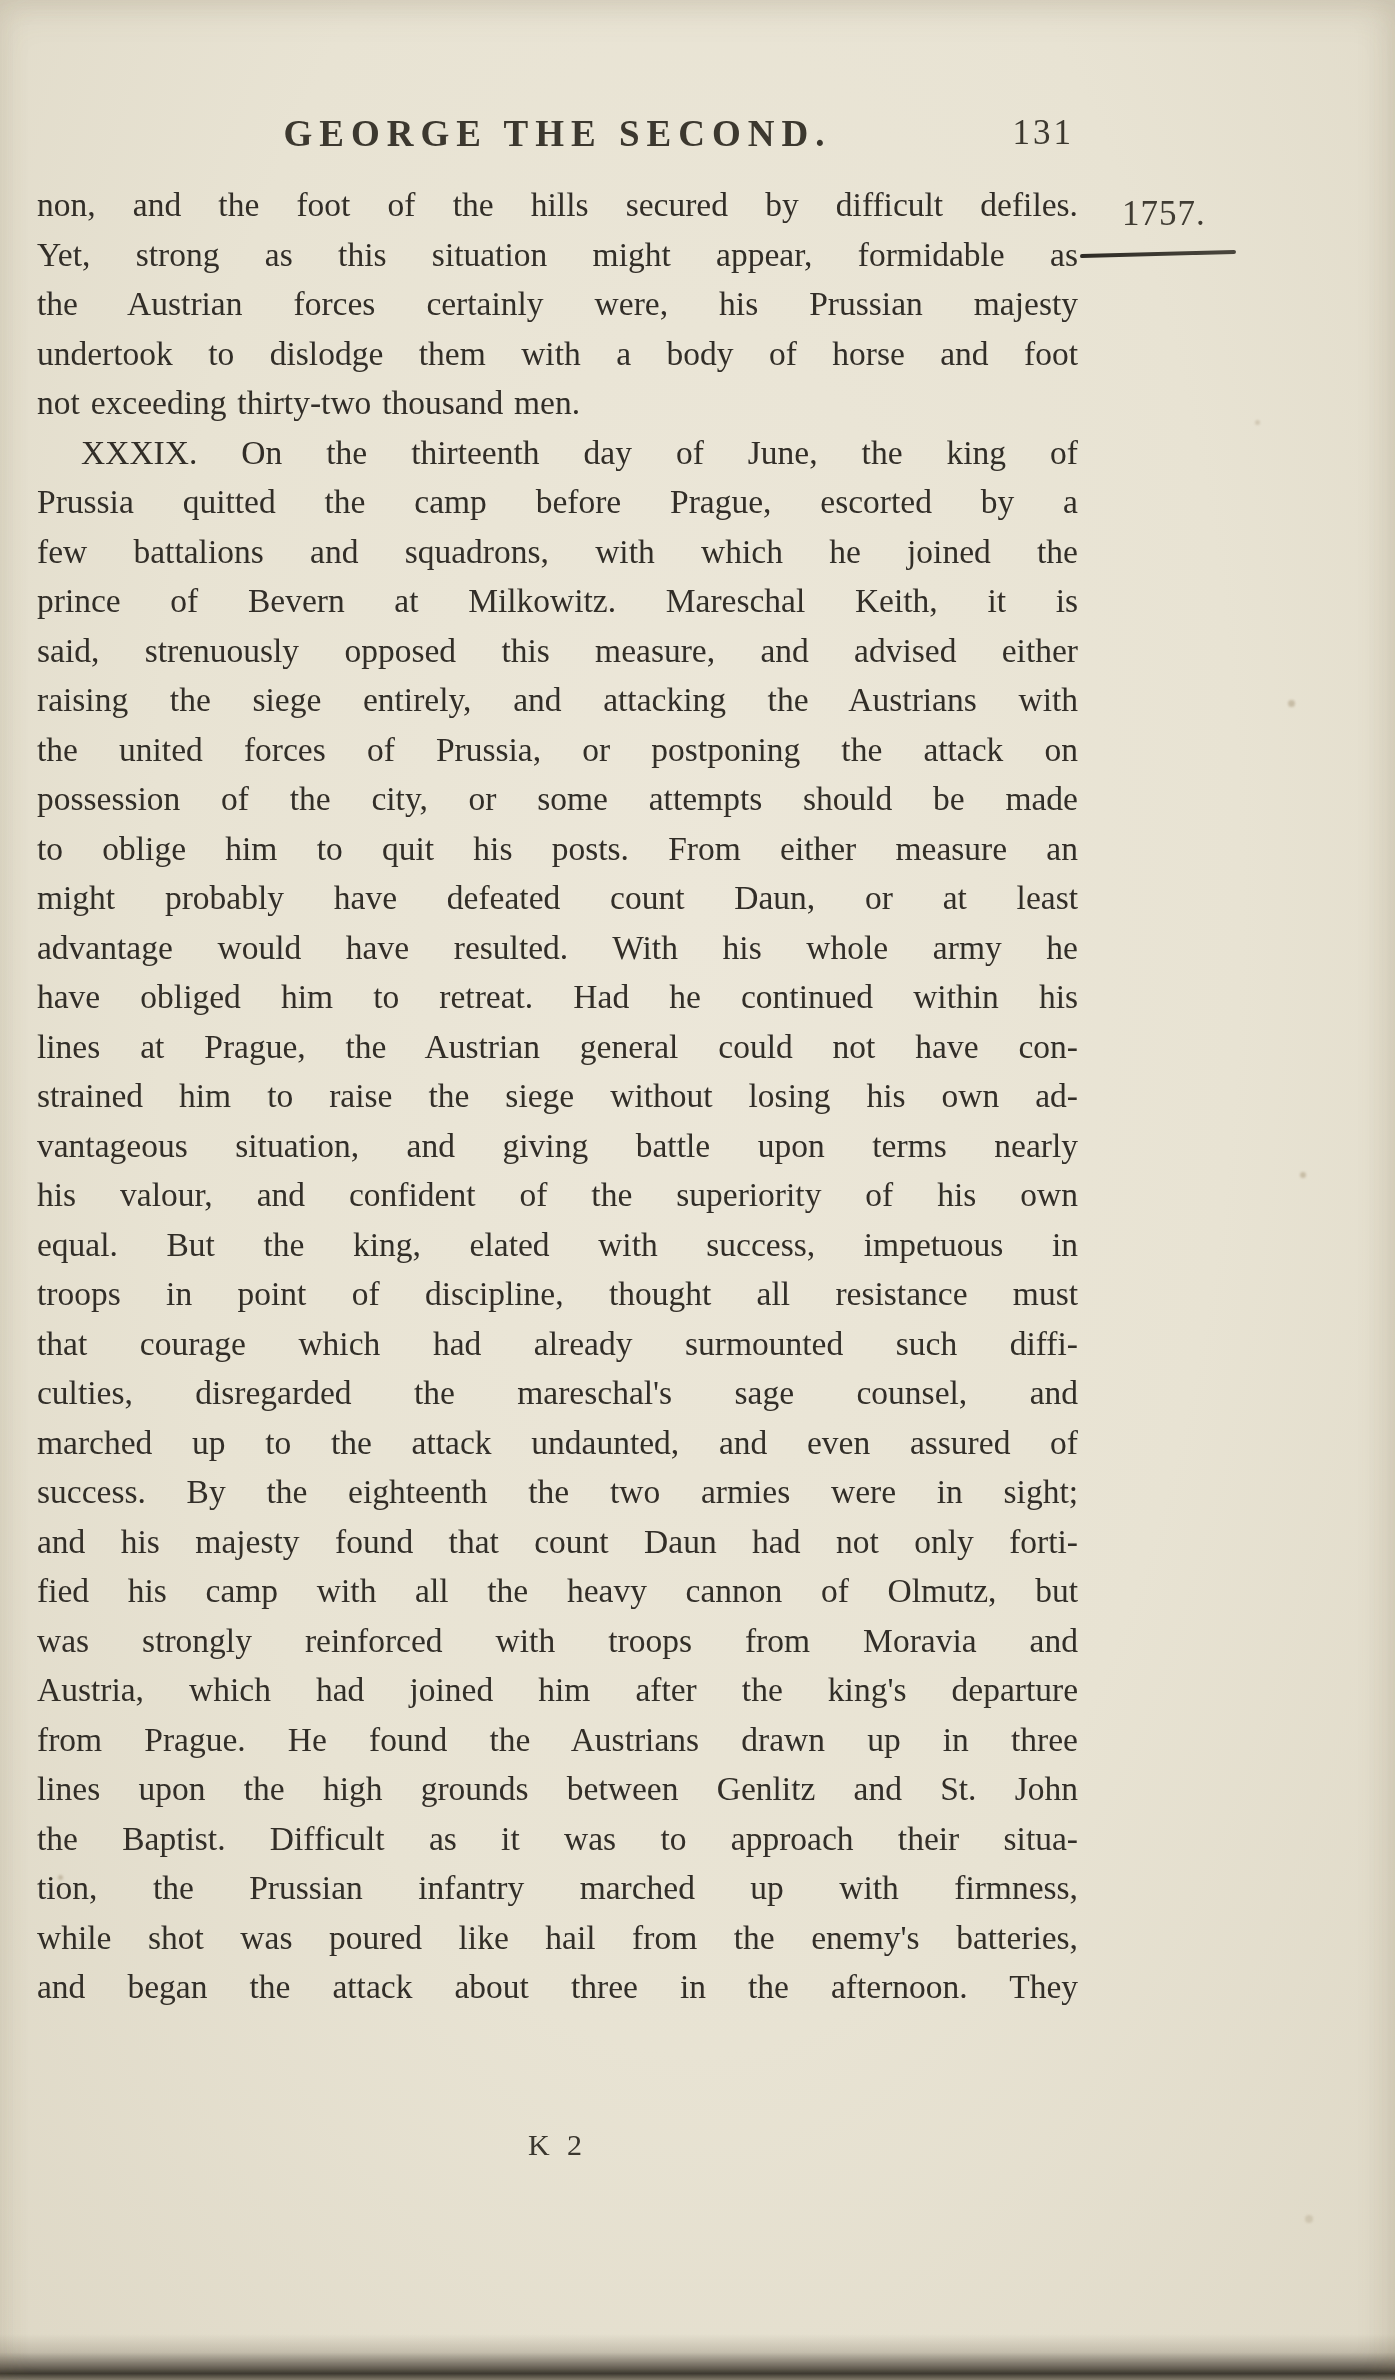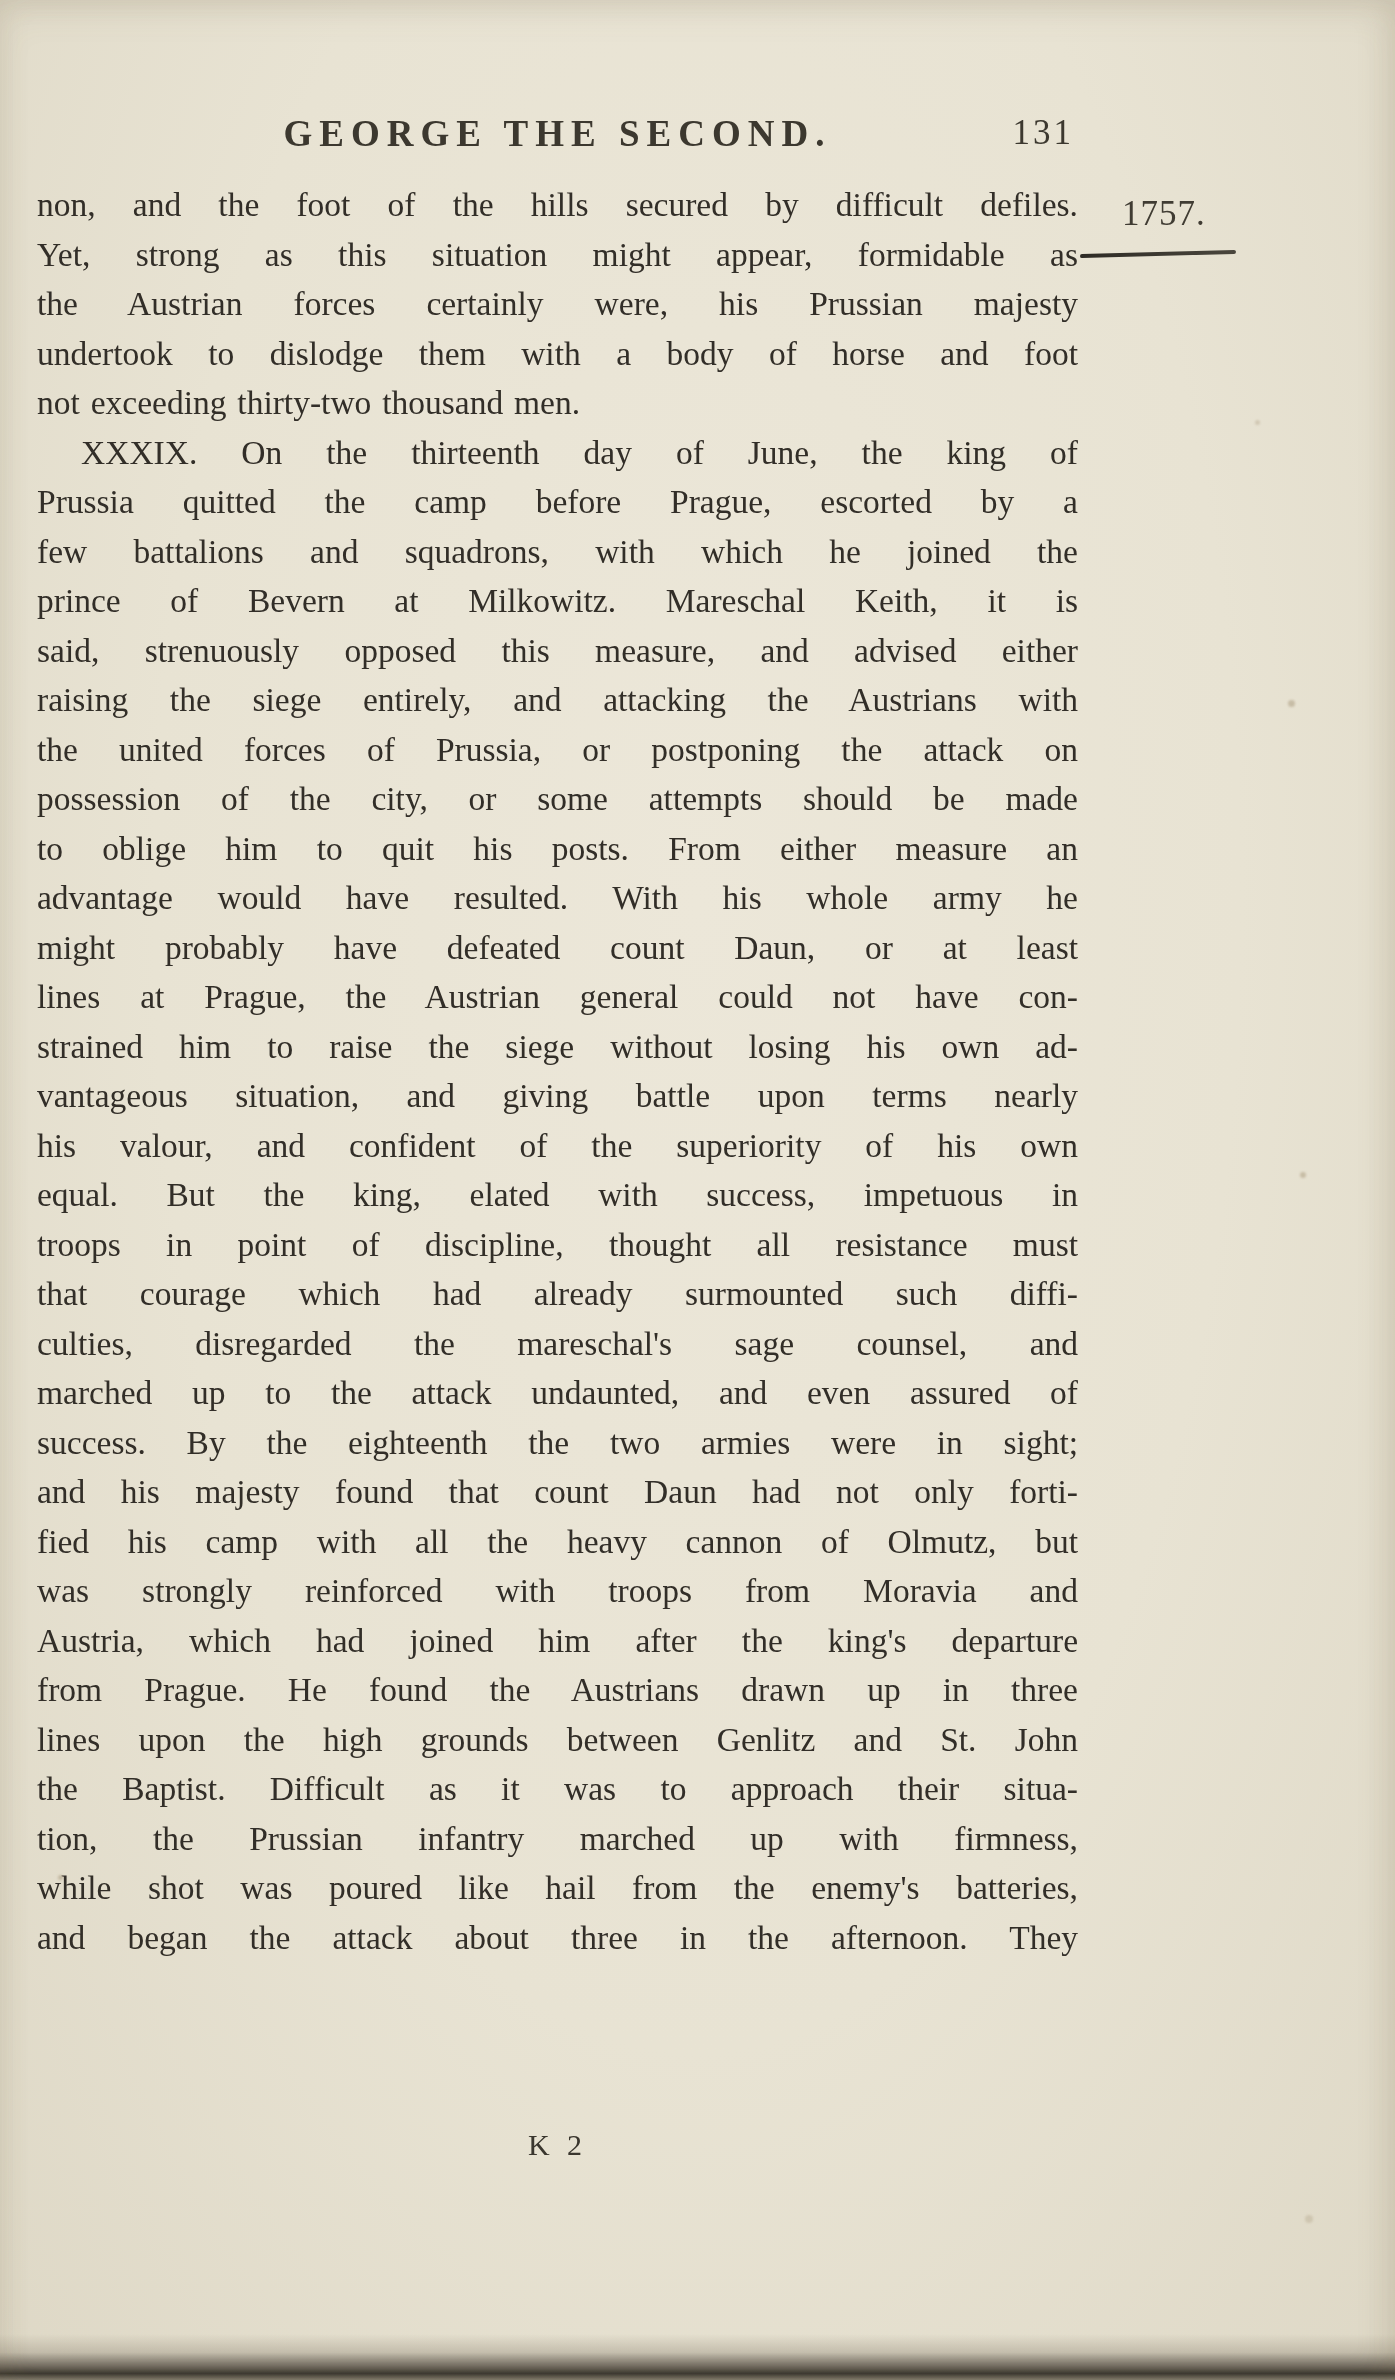--- a/index.html
+++ b/index.html
@@ -173,22 +173,23 @@
       <div class="paragraph">
         <div class="line indent">XXXIX.  On the thirteenth day of June, the king of</div>
         <div class="line">Prussia quitted the camp before Prague, escorted by a</div>
         <div class="line">few battalions and squadrons, with which he joined the</div>
         <div class="line">prince of Bevern at Milkowitz.  Mareschal Keith, it is</div>
         <div class="line">said, strenuously opposed this measure, and advised either</div>
         <div class="line">raising the siege entirely, and attacking the Austrians with</div>
         <div class="line">the united forces of Prussia, or postponing the attack on</div>
         <div class="line">possession of the city, or some attempts should be made</div>
         <div class="line">to oblige him to quit his posts.  From either measure an</div>
+        <div class="line">might probably have defeated count Daun, or at least</div>
         <div class="line">advantage would have resulted.  With his whole army he</div>
-        <div class="line">might probably have defeated count Daun, or at least</div>
+        <div class="line">have obliged him to retreat.  Had he continued within his</div>
         <div class="line">lines at Prague, the Austrian general could not have con-</div>
         <div class="line">strained him to raise the siege without losing his own ad-</div>
         <div class="line">vantageous situation, and giving battle upon terms nearly</div>
         <div class="line">his valour, and confident of the superiority of his own</div>
         <div class="line">equal.  But the king, elated with success, impetuous in</div>
         <div class="line">troops in point of discipline, thought all resistance must</div>
         <div class="line">that courage which had already surmounted such diffi-</div>
         <div class="line">culties, disregarded the mareschal's sage counsel, and</div>
         <div class="line">marched up to the attack undaunted, and even assured of</div>
         <div class="line">success.  By the eighteenth the two armies were in sight;</div>

